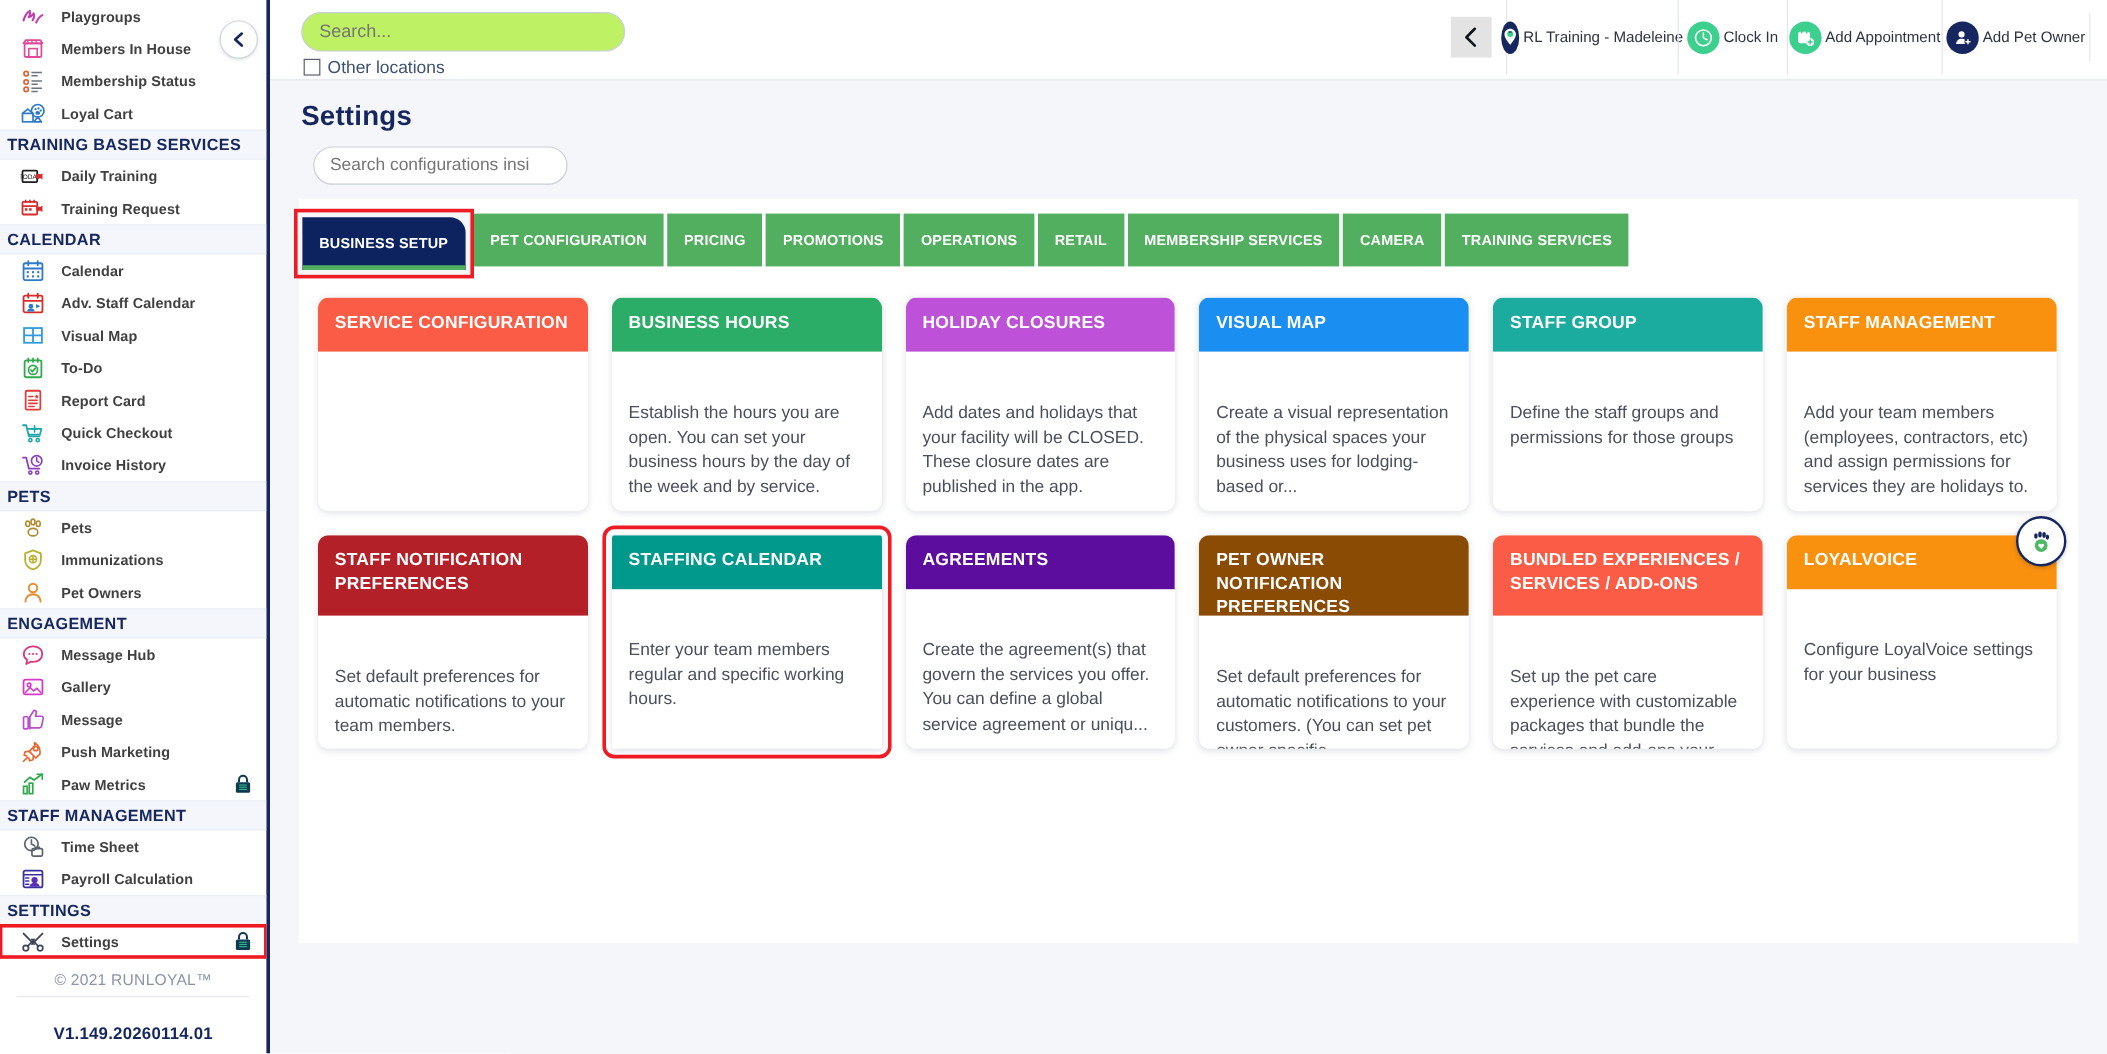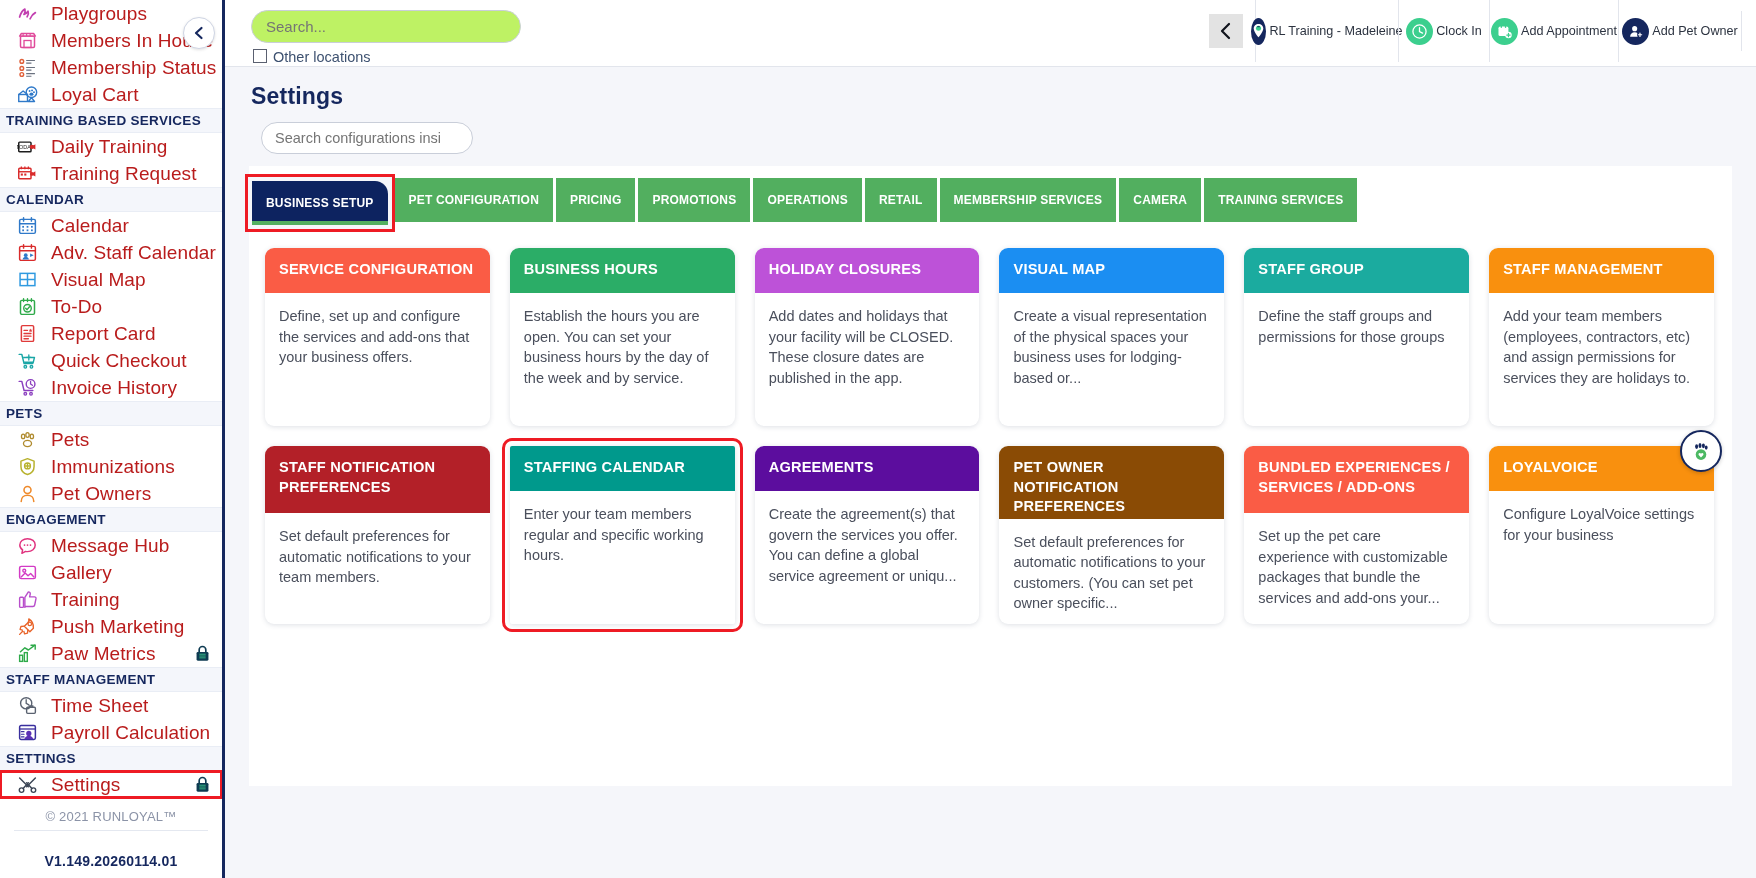--- a/index.html
+++ b/index.html
@@ -18,21 +18,21 @@
     border-right:3px solid #15275e;
     position:relative;overflow:hidden;flex:0 0 222px;
   }
   .side-scroll{position:absolute;inset:0;overflow:hidden;}
   .nav-item{
     display:flex;align-items:center;gap:11px;
     height:27px;padding:0 10px 0 14px;position:relative;
   }
   .nav-item .ico{width:26px;height:22px;flex:0 0 26px;display:flex;align-items:center;justify-content:center;}
   .nav-item .lbl{
-    font-size:19px;color:#b91c1c;letter-spacing:.1px;white-space:nowrap;
+    font-size:12px;color:#404040;letter-spacing:.1px;white-space:nowrap;font-weight:bold;
   }
   .nav-item .lock{margin-left:auto;width:20px;height:20px;display:flex;align-items:center;justify-content:center;}
   .nav-group{
     background:#f4f6fb;height:23px;display:flex;align-items:center;
     padding-left:6px;font-size:13.5px;font-weight:bold;color:#15275e;letter-spacing:.3px;
     border-top:1px solid #e9edf5;border-bottom:1px solid #e9edf5;
   }
   .sidebar-sel{
     outline:3px solid #ee1b24;outline-offset:-2px;
   }
@@ -112,21 +112,21 @@
     border:3px solid #ee1b24;padding:4px;margin:-4px 0 -6px -4px;position:relative;z-index:5;background:#f5f6fa;
   }
   .tab-wrap-active .tab.active{margin-right:0;}
 
   .cards{
     display:grid;grid-template-columns:repeat(6,1fr);gap:20px 20px;
     padding:22px 18px 0 16px;
   }
   .card{
     background:#fff;border-radius:9px;overflow:hidden;height:178px;
-    box-shadow:0 1px 5px rgba(60,70,100,.17);display:flex;flex-direction:column;
+    box-shadow:0 1px 5px rgba(60,70,100,.17);display:flex;flex-direction:column;gap:28px;
   }
   .card-head{
     padding:12px 14px 11px 14px;color:#fff;font-size:14.6px;font-weight:bold;letter-spacing:.2px;
     line-height:1.34;min-height:22px;
   }
   .card-head.two{min-height:44px;}
   .card-body{
     padding:13px 14px 10px 14px;font-size:14.5px;line-height:1.42;color:#4a4f5c;
   }
   .card-outline{
@@ -357,21 +357,21 @@
           </span>
           <span class="lbl">Gallery</span>
         </div>
         <div class="nav-item">
           <span class="ico">
             <svg width="21" height="21" viewBox="0 0 24 24">
               <path d="M9 21V9.5l4-6.2c1.4 0 2.2 1 2.2 2.3L14.4 9H20c1.1 0 1.9 1 1.7 2.1l-1.5 7.2c-.2 1-1 1.7-2 1.7H9z" fill="none" stroke="#b84ecb" stroke-width="1.6" stroke-linejoin="round"></path>
               <rect x="3" y="9.5" width="4.4" height="11.5" rx="1" fill="none" stroke="#b84ecb" stroke-width="1.6"></rect>
             </svg>
           </span>
-          <span class="lbl">Training</span>
+          <span class="lbl">Message</span>
         </div>
         <div class="nav-item">
           <span class="ico">
             <svg width="21" height="21" viewBox="0 0 24 24">
               <path d="M13.5 3.3c3.8 2.2 5.5 6.2 5.2 10.6l-4 4-6.3-6.3 4-4c.4-.4.8-.9 1.1-1.3z" fill="none" stroke="#e8642a" stroke-width="1.6" stroke-linejoin="round"></path>
               <circle cx="14.6" cy="9" r="2" fill="none" stroke="#e8642a" stroke-width="1.5"></circle>
               <path d="M8.4 11.6L4.5 12l-1 3.3 3.3 1M12.4 15.6l-.4 3.9-3.3 1-1-3.3" fill="none" stroke="#e8642a" stroke-width="1.5" stroke-linejoin="round"></path>
               <path d="M6.5 17.5L3 21" stroke="#e8642a" stroke-width="1.6" stroke-linecap="round"></path>
             </svg>
           </span>
@@ -540,21 +540,20 @@
             <div class="tab">OPERATIONS</div>
             <div class="tab">RETAIL</div>
             <div class="tab">MEMBERSHIP SERVICES</div>
             <div class="tab">CAMERA</div>
             <div class="tab">TRAINING SERVICES</div>
           </div>
         <div class="cards" id="cards-grid">
             <div class="card-cell">
               <div class="card">
                 <div class="card-head" style="background:#fa5c45">SERVICE CONFIGURATION</div>
-                <div class="card-body">Define, set up and configure the services and add-ons that your business offers.</div>
               </div>
             </div>
             <div class="card-cell">
               <div class="card">
                 <div class="card-head" style="background:#2bad67">BUSINESS HOURS</div>
                 <div class="card-body">Establish the hours you are open. You can set your business hours by the day of the week and by service.</div>
               </div>
             </div>
             <div class="card-cell">
               <div class="card">

